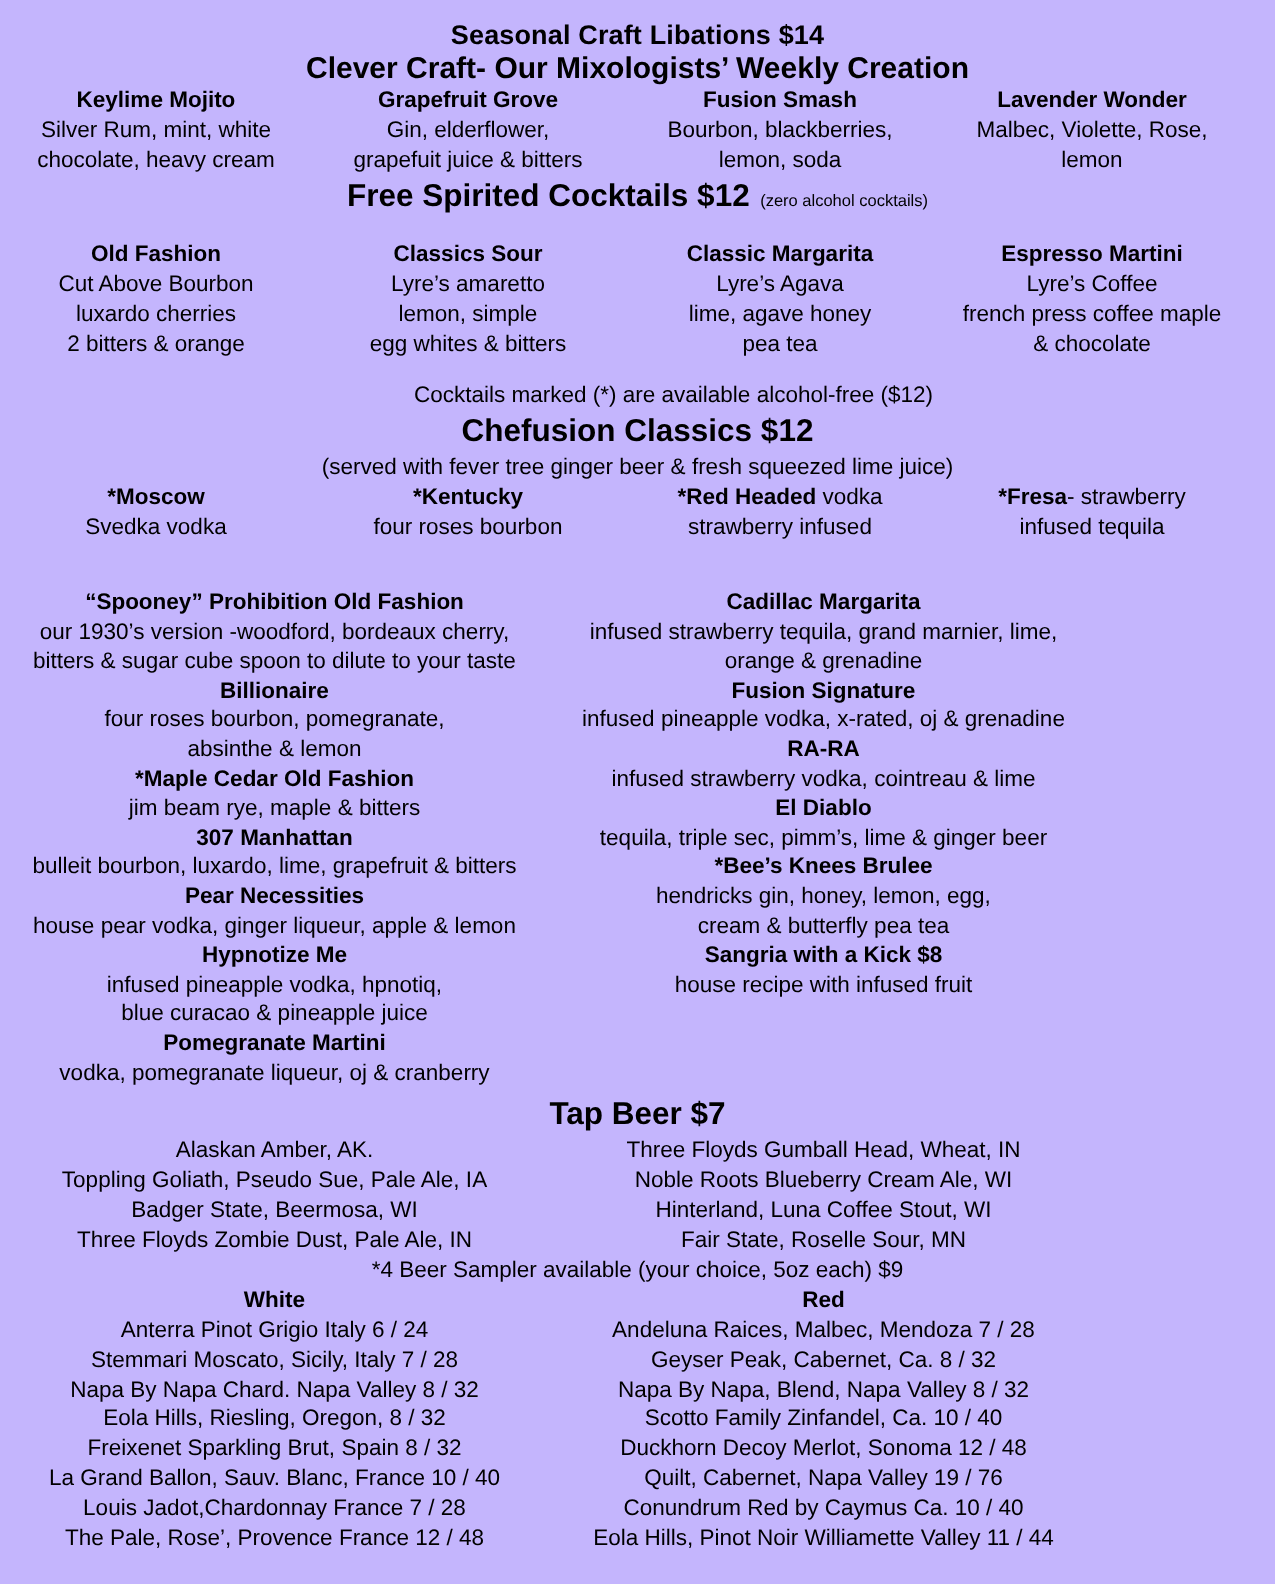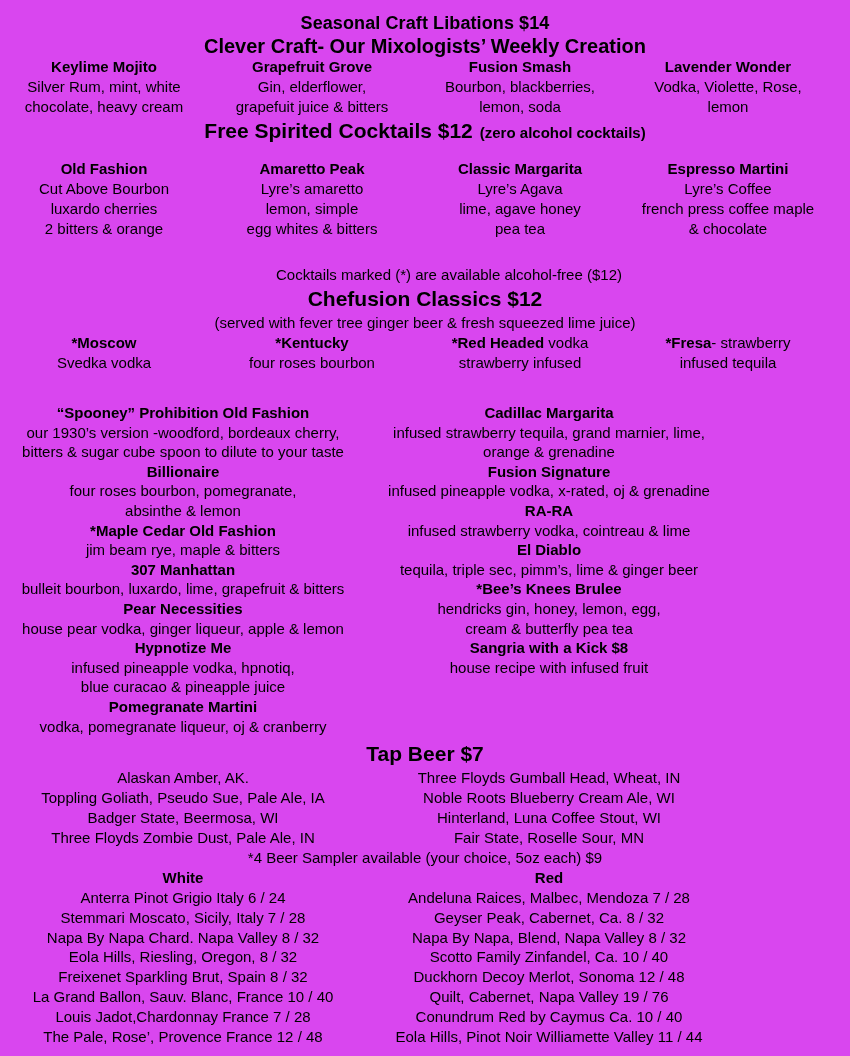--- a/index.html
+++ b/index.html
@@ -2,37 +2,37 @@
 <html><head>
 <meta charset="utf-8">
 <style>
   * { margin:0; padding:0; box-sizing:border-box; }
   html,body { background:#ffffff; }
   body {
     font-family:"Liberation Sans","DejaVu Sans",sans-serif;
     color:#000000;
     -webkit-font-smoothing:antialiased;
   }
-  .page { width:850px; height:1056px; margin:0 auto; background:#d946ef; padding-top:11px; overflow:hidden; }
+  .page { width:850px; height:1056px; margin:0 auto; background:#c4b5fd; padding-top:11px; overflow:hidden; }
   .c { text-align:center; }
   .title   { font-size:18px; font-weight:700; line-height:24px; letter-spacing:0.1px; }
   .subtitle{ font-size:20px; font-weight:700; line-height:22px; }
   .sec-h   { font-size:21px; font-weight:700; line-height:28px; }
-  .sec-h .suffix { font-size:15px; font-weight:700; margin-left:7px; }
+  .sec-h .suffix { font-size:11px; font-weight:400; margin-left:7px; }
   .body-t  { font-size:15px; line-height:20px; }
   .row4 { display:flex; width:832px; }
   .row4 .col { flex:1 1 0; text-align:center; font-size:15px; line-height:20px; padding:0 4px; }
   .name { font-weight:700; }
   .row2 { display:flex; width:732px;justify-content:flex-end; }
   .row2 .half { width:50%; text-align:center; font-size:15px; line-height:20px; padding:0 10px; }
   .sig  .half { line-height:19.6px; }
   .wine .half { line-height:19.8px; }
   .mt-seasonal { margin-top:0; }
   .mt-freesp   { margin-top:12px; }
-  .mt-note     { margin-top:26px;padding-left:48px; }
+  .mt-note     { margin-top:14px;padding-left:48px; }
   .mt-sig      { margin-top:30px; }
   .mt-tap      { margin-top:4px; }
   .wine-h { font-weight:700; }
 </style>
 </head>
 <body>
 
 <div class="page">
 
   <div class="c title">Seasonal Craft Libations $14</div>
@@ -49,38 +49,38 @@
       <div>Gin, elderflower,</div>
       <div>grapefuit juice &amp; bitters</div>
     </div>
     <div class="col">
       <div class="name">Fusion Smash</div>
       <div>Bourbon, blackberries,</div>
       <div>lemon, soda</div>
     </div>
     <div class="col">
       <div class="name">Lavender Wonder</div>
-      <div>Vodka, Violette, Rose,</div>
+      <div>Malbec, Violette, Rose,</div>
       <div>lemon</div>
     </div>
   </div>
 
   <div class="c sec-h">
     <span>Free Spirited Cocktails $12</span><span class="suffix">(zero alcohol cocktails)</span>
   </div>
 
   <div class="row4 mt-freesp">
     <div class="col">
       <div class="name">Old Fashion</div>
       <div>Cut Above Bourbon</div>
       <div>luxardo cherries</div>
       <div>2 bitters &amp; orange</div>
     </div>
     <div class="col">
-      <div class="name">Amaretto Peak</div>
+      <div class="name">Classics Sour</div>
       <div>Lyre’s amaretto</div>
       <div>lemon, simple</div>
       <div>egg whites &amp; bitters</div>
     </div>
     <div class="col">
       <div class="name">Classic Margarita</div>
       <div>Lyre’s Agava</div>
       <div>lime, agave honey</div>
       <div>pea tea</div>
     </div>

